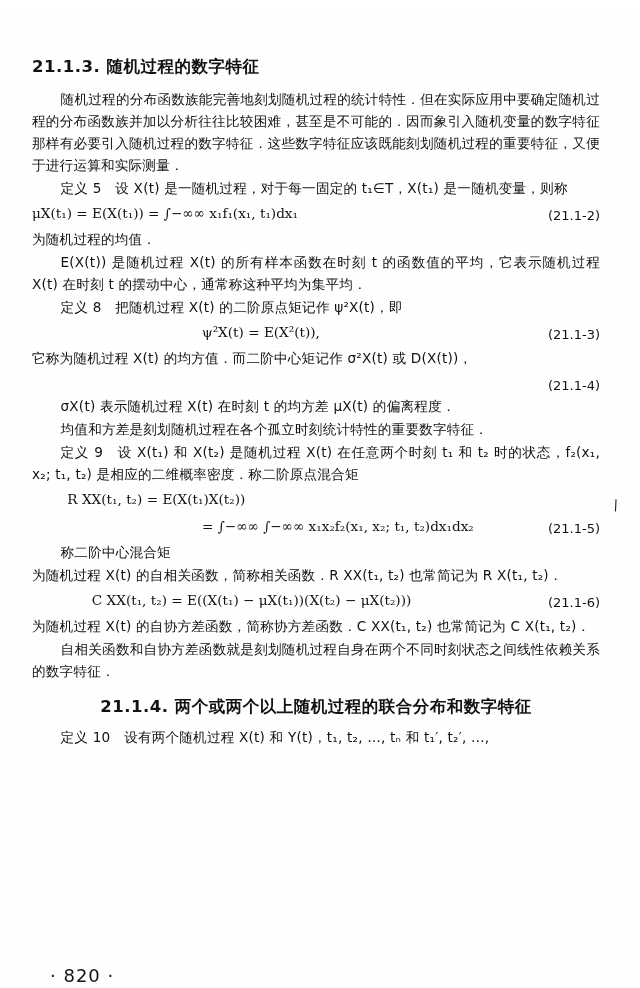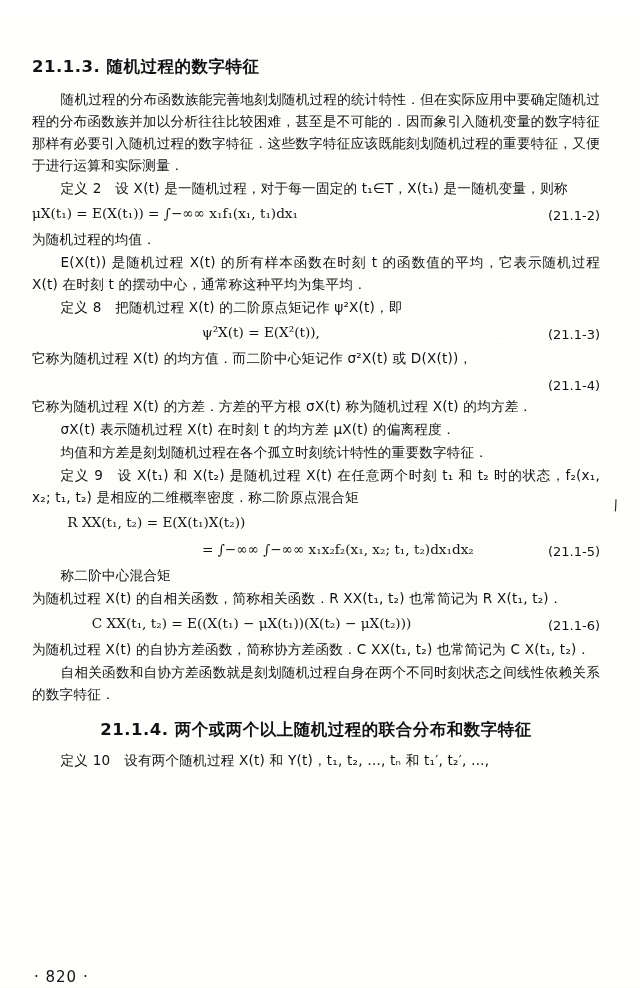--- a/index.html
+++ b/index.html
@@ -75,23 +75,23 @@
     padding-left: 4.4em;
   }
   .eq-indent-2 {
     padding-left: 12.5em;
   }
   .mathn {
     font-family: "DejaVu Serif", serif;
   }
   .folio {
     position: absolute;
-    left: 34px;
+    left: 50px;
     bottom: 14px;
-    font-size: 15px;
+    font-size: 18px;
     letter-spacing: 1px;
   }
   .tickmark {
     position: absolute;
     right: 16px;
     top: 486px;
     width: 10px;
     height: 12px;
     color: #222;
     font-size: 14px;
@@ -110,21 +110,21 @@
 </style>
 </head>
 <body>
 
 <div class="page">
 
   <h2 class="sec-head">21.1.3. 随机过程的数字特征</h2>
 
   <p class="body indent">随机过程的分布函数族能完善地刻划随机过程的统计特性．但在实际应用中要确定随机过程的分布函数族并加以分析往往比较困难，甚至是不可能的．因而象引入随机变量的数字特征那样有必要引入随机过程的数字特征．这些数字特征应该既能刻划随机过程的重要特征，又便于进行运算和实际测量．</p>
 
-  <p class="body indent">定义 2　设 X(t) 是一随机过程，对于每一固定的 t₁∈T，X(t₁) 是一随机变量，则称</p>
+  <p class="body indent">定义 5　设 X(t) 是一随机过程，对于每一固定的 t₁∈T，X(t₁) 是一随机变量，则称</p>
 
   <div class="eq-row eq-center">
     <span class="mathn">μX(t₁) = E(X(t₁)) = ∫−∞∞ x₁f₁(x₁, t₁)dx₁</span>
     <span class="eq-num">(21.1-2)</span>
   </div>
 
   <p class="body">为随机过程的均值．</p>
 
   <p class="body indent">E(X(t)) 是随机过程 X(t) 的所有样本函数在时刻 t 的函数值的平均，它表示随机过程 X(t) 在时刻 t 的摆动中心，通常称这种平均为集平均．</p>
 
@@ -134,21 +134,20 @@
     <span class="mathn">ψ²X(t) = E(X²(t)),</span>
     <span class="eq-num">(21.1-3)</span>
   </div>
 
   <p class="body">它称为随机过程 X(t) 的均方值．而二阶中心矩记作 σ²X(t) 或 D(X(t))，</p>
 
   <div class="eq-row eq-indent-2">
     <span class="eq-num">(21.1-4)</span>
   </div>
 
-  <p class="body">它称为随机过程 X(t) 的方差．方差的平方根 σX(t) 称为随机过程 X(t) 的均方差．</p>
 
   <p class="body indent">σX(t) 表示随机过程 X(t) 在时刻 t 的均方差 μX(t) 的偏离程度．</p>
 
   <p class="body indent">均值和方差是刻划随机过程在各个孤立时刻统计特性的重要数字特征．</p>
 
   <p class="body indent">定义 9　设 X(t₁) 和 X(t₂) 是随机过程 X(t) 在任意两个时刻 t₁ 和 t₂ 时的状态，f₂(x₁, x₂; t₁, t₂) 是相应的二维概率密度．称二阶原点混合矩</p>
 
   <div class="eq-row eq-left-pad">
     <span class="mathn">R XX(t₁, t₂) = E(X(t₁)X(t₂))</span>
     <span class="eq-num"></span>

